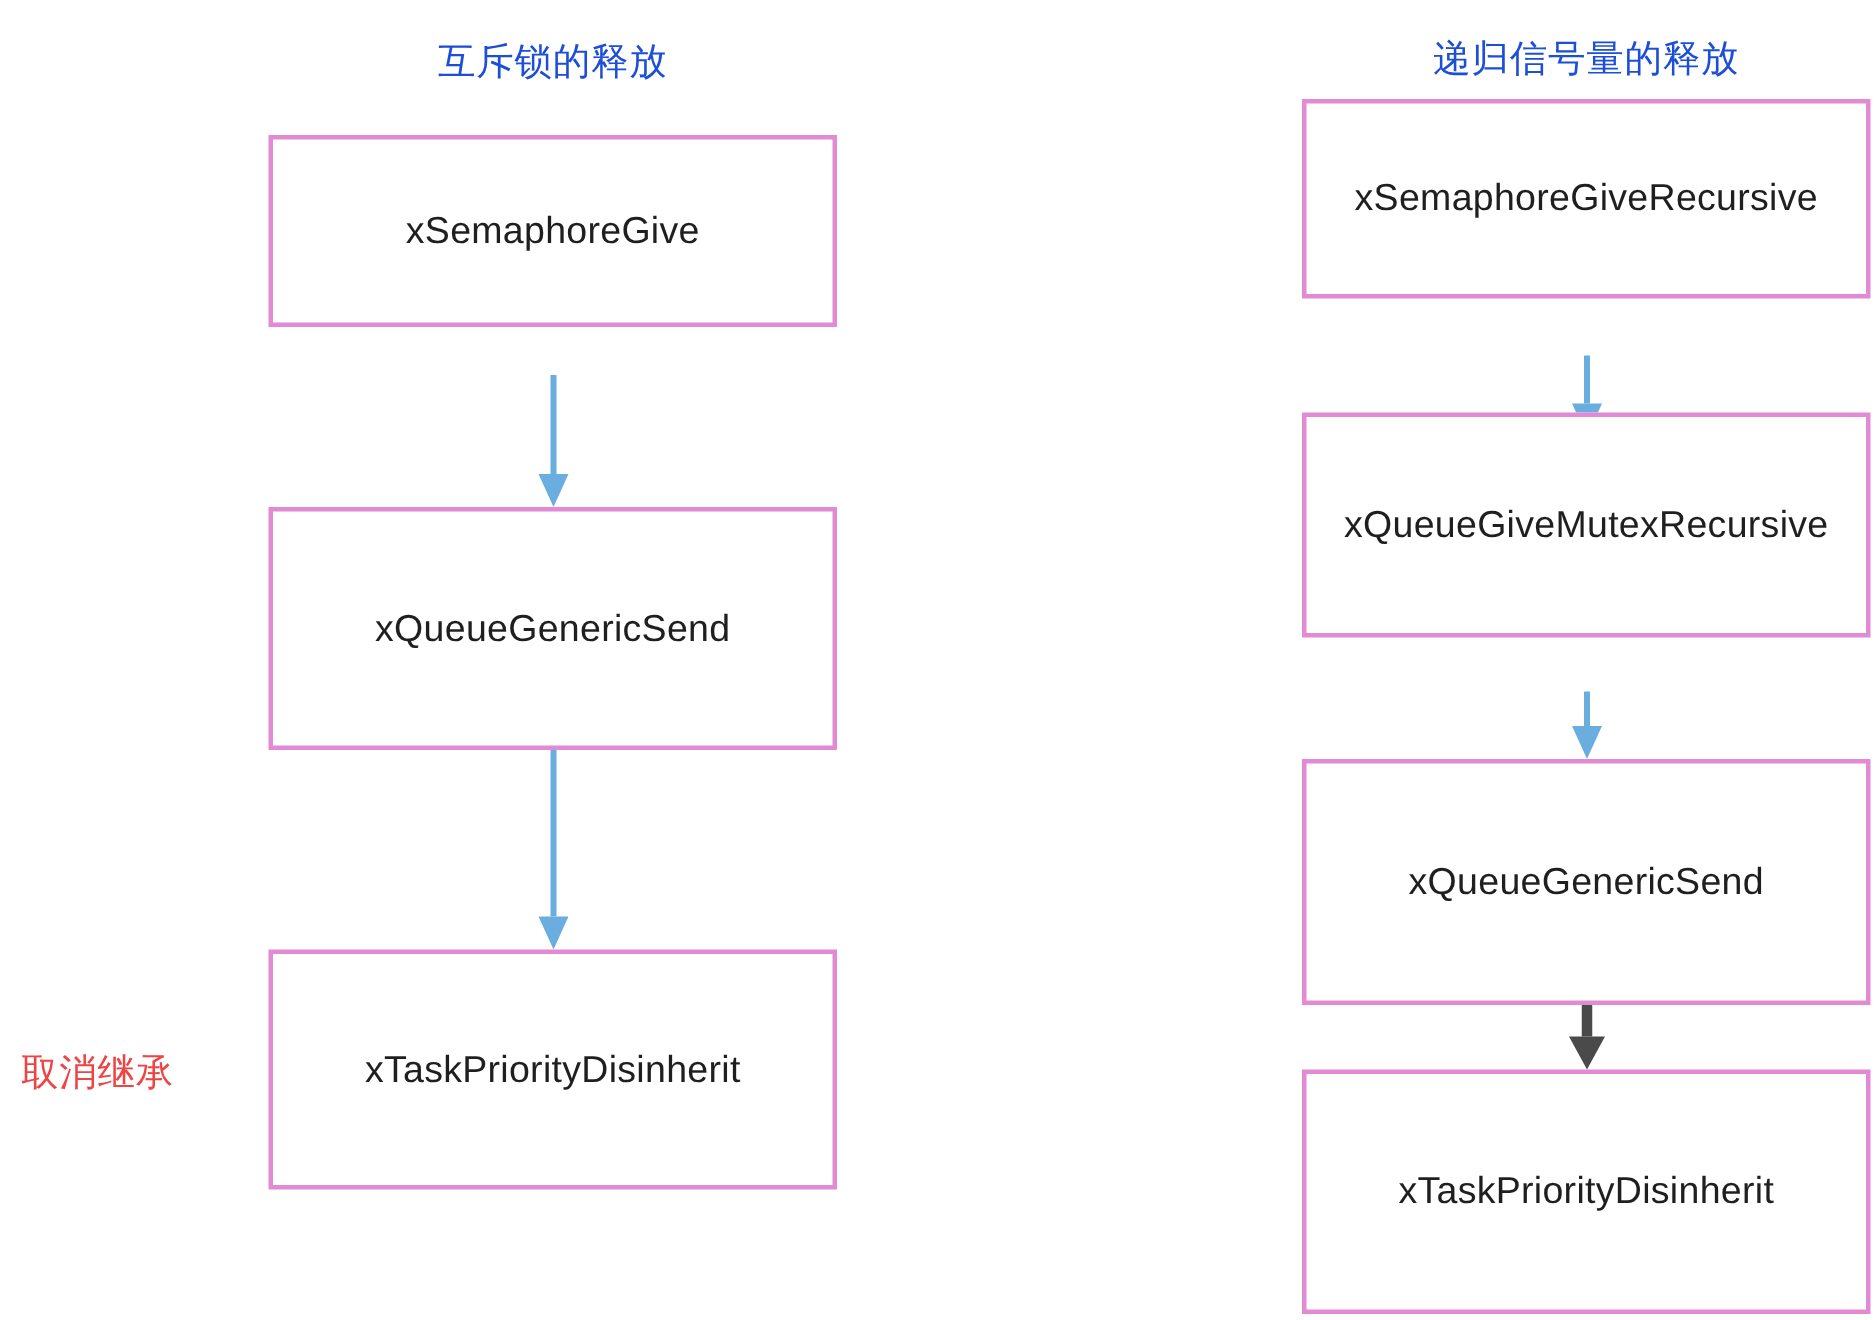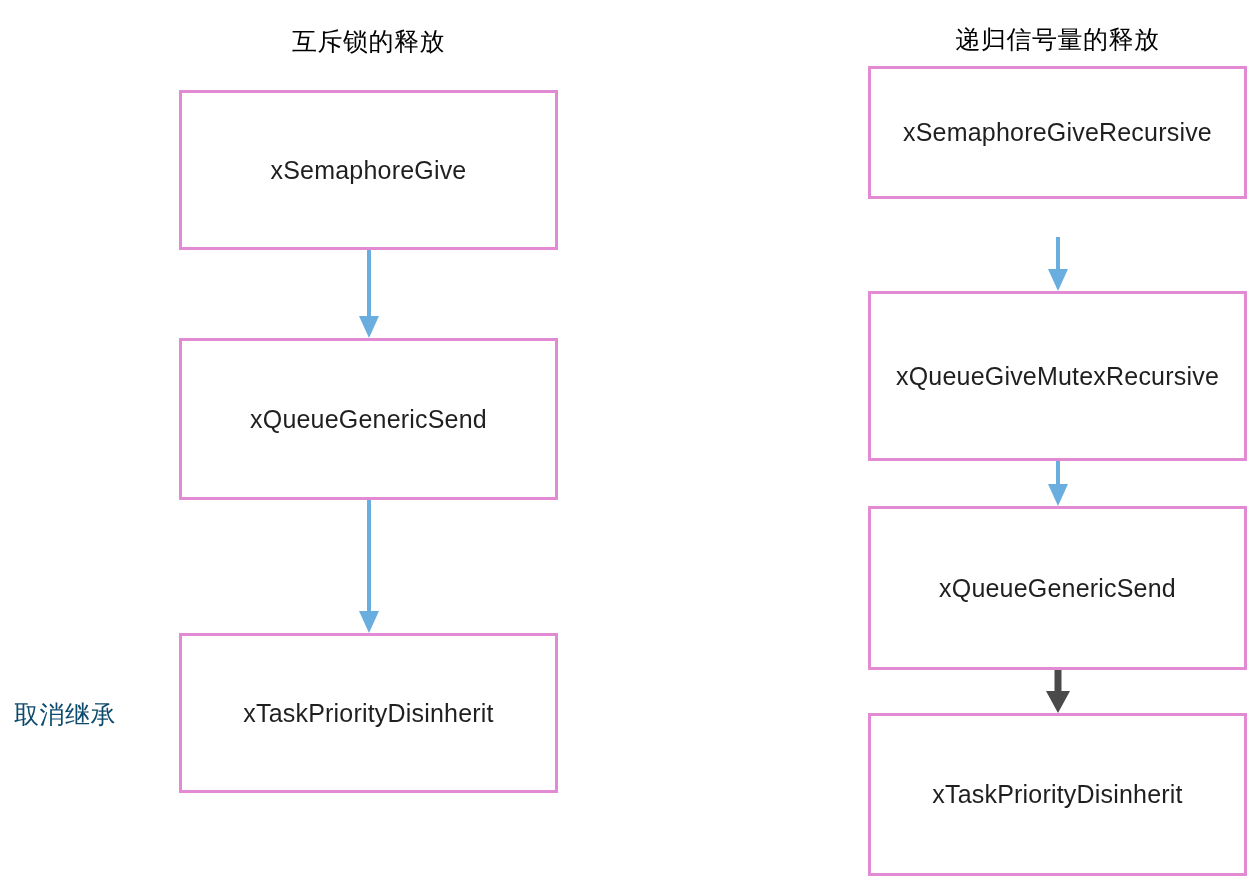--- a/index.html
+++ b/index.html
@@ -17,61 +17,61 @@
     color: #1b1b1b;
   }
   .canvas {
     position: absolute;
     inset: 0;
   }
   .col-title {
     position: absolute;
     font-size: 25px;
     line-height: 1.2;
-    color: #000000;
+    color: #1d4ed8;
     letter-spacing: 0.5px;
     white-space: nowrap;
     text-align: center;
   }
   #title-left  { left: 179px; width: 379px; top: 26px; }
   #title-right { left: 868px; width: 379px; top: 24px; text-align: center; }
 
   .side-label {
     position: absolute;
     left: 14px;
     top: 698px;
     font-size: 25px;
-    color: #0c4a6e;
+    color: #ef4444;
     white-space: nowrap;
     letter-spacing: 0.5px;
   }
 
   .node {
     position: absolute;
     border: 3px solid #e28ad4;
     background: #ffffff;
     display: flex;
     align-items: center;
     justify-content: center;
     text-align: center;
     font-size: 25px;
     color: #1f1f1f;
     letter-spacing: 0.2px;
     padding: 0 12px;
   }
   .node > span { display: block; }
 
   
-  #node-l1 { left: 179px; top: 90px;  width: 379px; height: 160px; }
+  #node-l1 { left: 179px; top: 90px;  width: 379px; height: 128px; }
   #node-l2 { left: 179px; top: 338px; width: 379px; height: 162px; }
   #node-l3 { left: 179px; top: 633px; width: 379px; height: 160px; }
 
   
   #node-r1 { left: 868px; top: 66px;  width: 379px; height: 133px; }
-  #node-r2 { left: 868px; top: 291px; width: 379px; height: 170px; }
+  #node-r2 { left: 868px; top: 275px; width: 379px; height: 150px; }
   #node-r3 { left: 868px; top: 506px; width: 379px; height: 164px; }
   #node-r4 { left: 868px; top: 713px; width: 379px; height: 163px; }
 
   
   .arrow { position: absolute; }
   .arrow .shaft {
     position: absolute;
     left: 50%;
     top: 0;
     transform: translateX(-50%);

